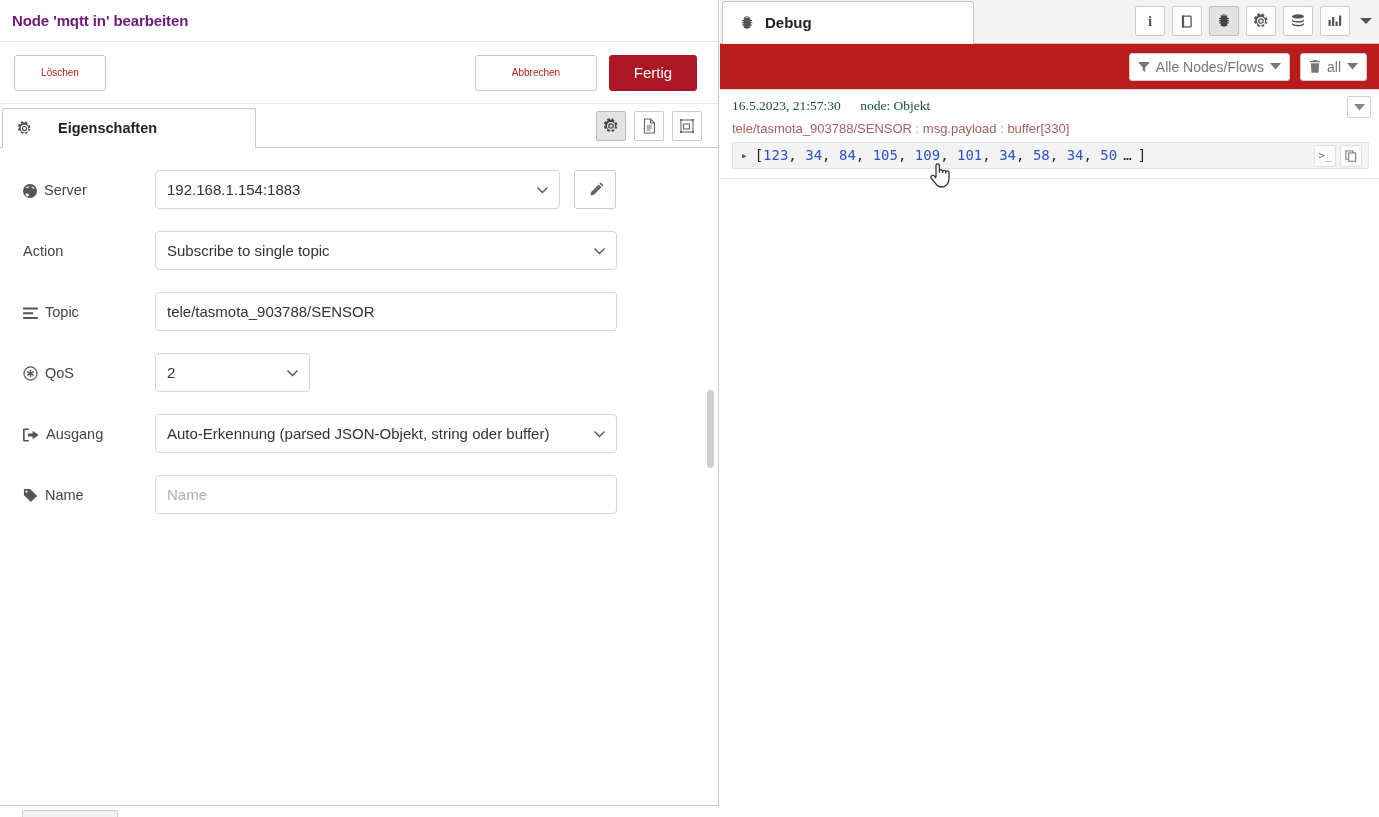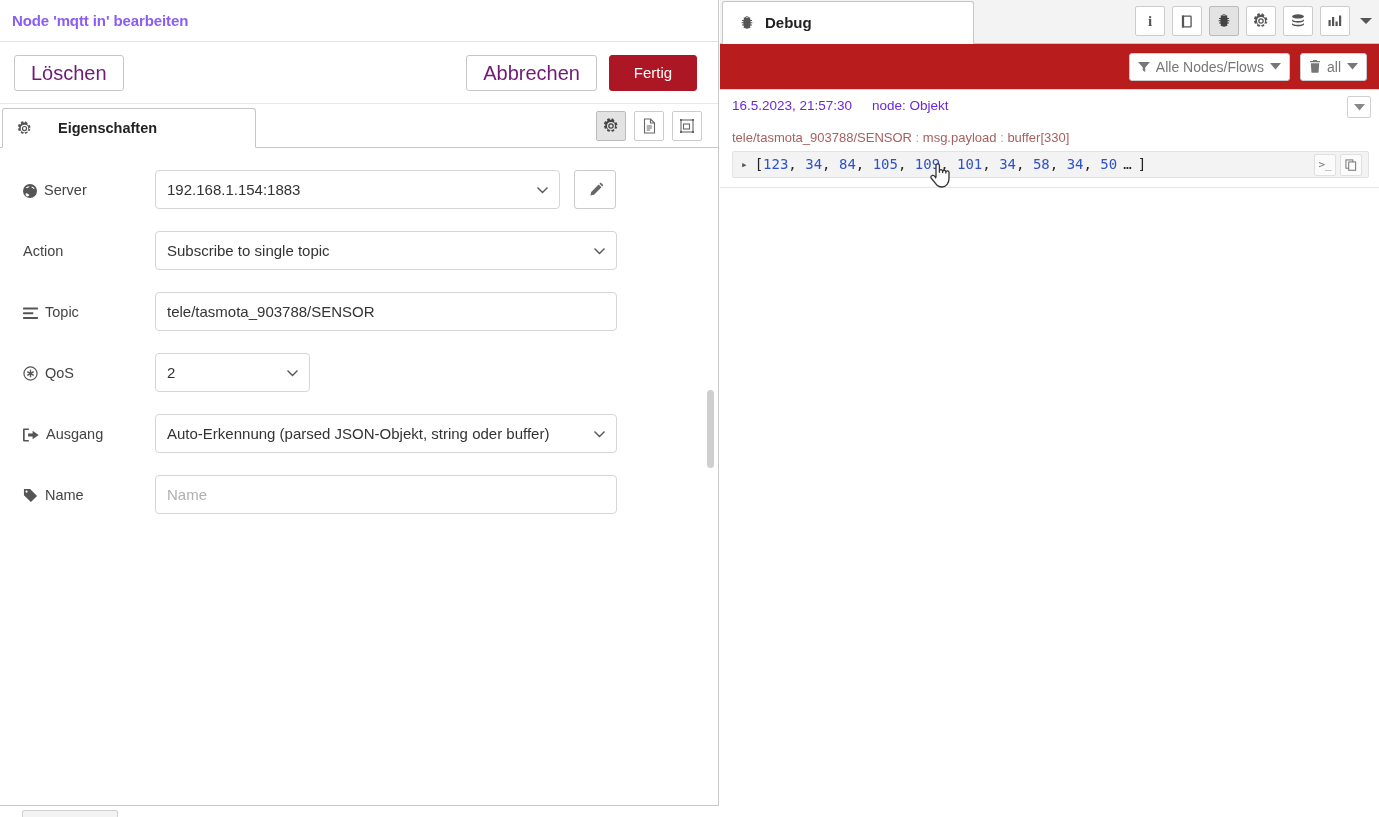--- a/index.html
+++ b/index.html
@@ -22,36 +22,36 @@
     border-right: 1px solid #c8c8c8;
     border-bottom: 1px solid #c8c8c8;
   }
   #dialog-titlebar {
     height: 42px;
     border-bottom: 1px solid #e3e3e3;
     display: flex; align-items: center;
     padding-left: 12px;
   }
   #dialog-title {
-    font-size: 15px; font-weight: bold; color: #8b5cf6;
+    font-size: 15px; font-weight: bold; color: #701a75;
     letter-spacing: -0.1px;
   }
   #dialog-toolbar {
     height: 62px;
     display: flex; align-items: center;
     padding: 0 21px 0 14px;
     border-bottom: 1px solid #e8e8e8;
     background: #fff;
   }
   .btn {
     font-family: "Liberation Sans", sans-serif;
-    font-size: 20px;
+    font-size: 10px;
     border: 1px solid #c6c6c6;
     background: #fff;
-    color: #701a75;
+    color: #b91c1c;
     border-radius: 3px;
     padding: 0 16px;
     height: 36px;
     line-height: 34px;
     cursor: pointer;
     white-space: nowrap;
   }
   #delete-button { min-width: 92px; text-align: center; }
   #toolbar-spacer { flex: 1; }
   #cancel-button { min-width: 122px; text-align: center; margin-right: 12px; }
@@ -227,22 +227,23 @@
     cursor: pointer;
     white-space: nowrap;
   }
   #debug-messages { position: relative; }
   .debug-msg {
     position: relative;
     border-bottom: 1px solid #e6e6e6;
     padding: 8px 10px 9px 12px;
   }
   .msg-meta {
-    font-size: 13.5px; color: #6d28d9;
-    margin-bottom: 17px;
+    font-size: 13.5px; color: #14532d;
+    margin-bottom: 7px;
+    font-family: Liberation Serif, serif;
   }
   .msg-meta .msg-node { margin-left: 16px; }
   .msg-topic {
     font-size: 13px; color: #a86060;
     margin-bottom: 6px;
   }
   .msg-topic .sep { color: #b79a9a; }
   .msg-body {
     background: #f3f3f3;
     border: 1px solid #e3e3e3;

